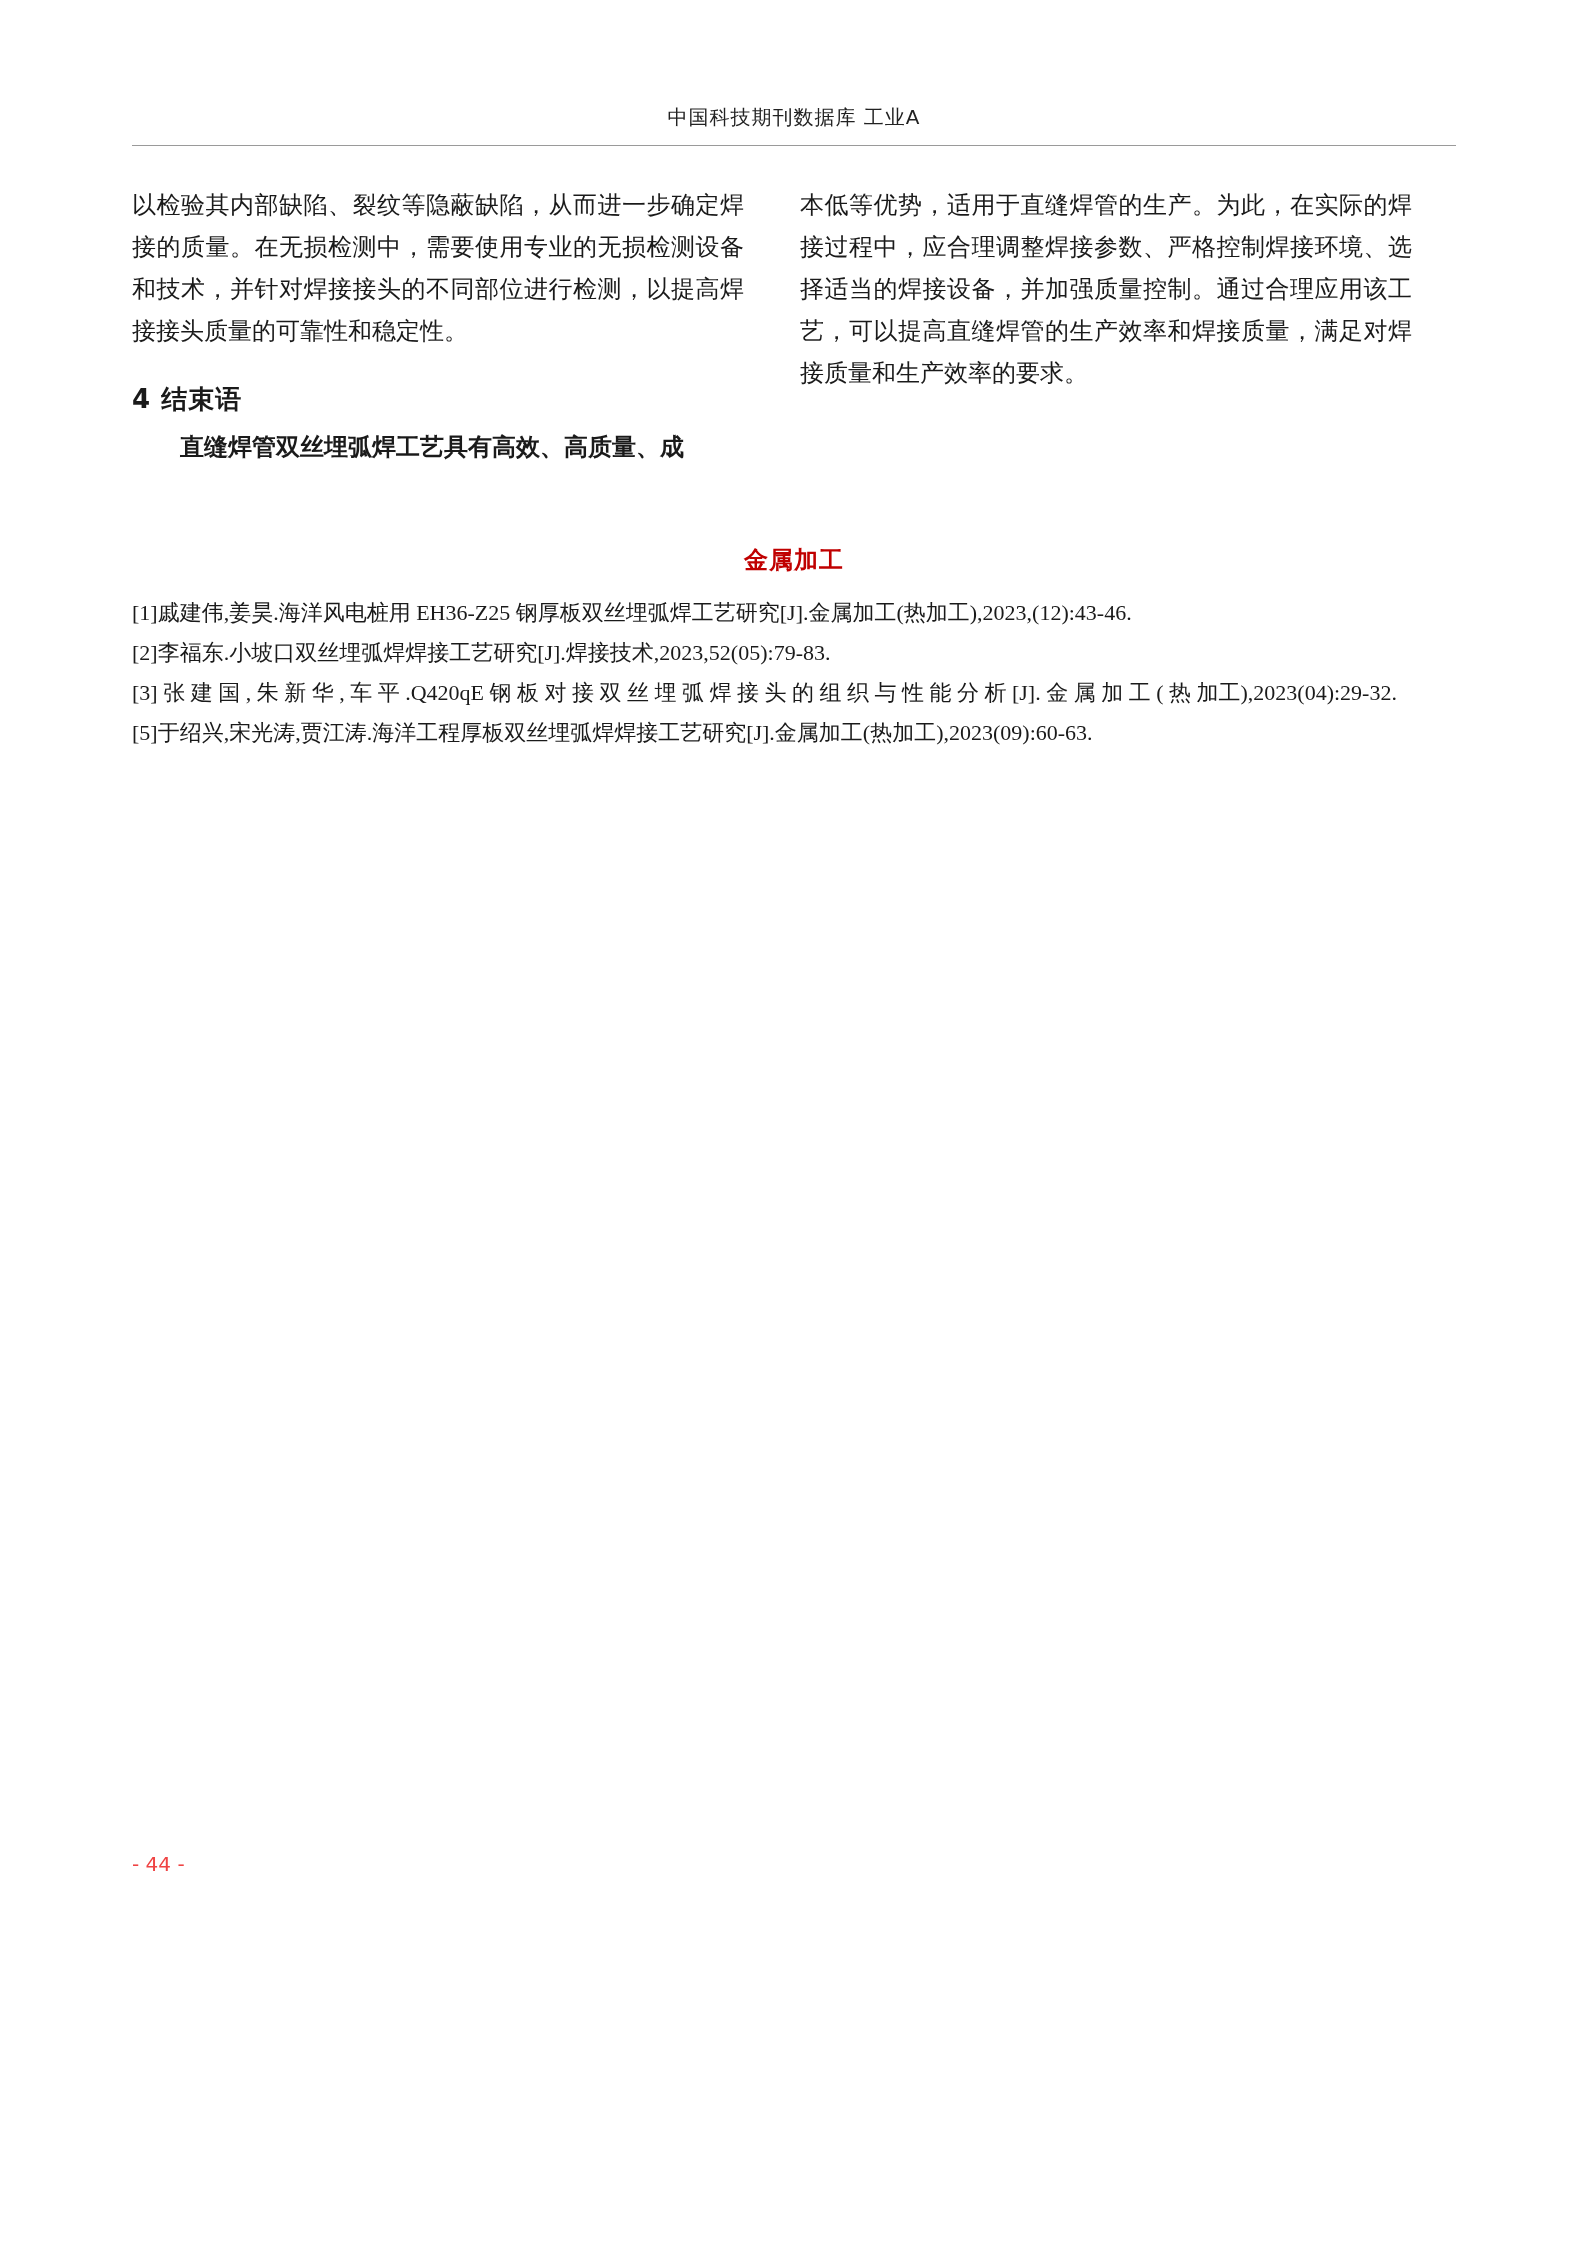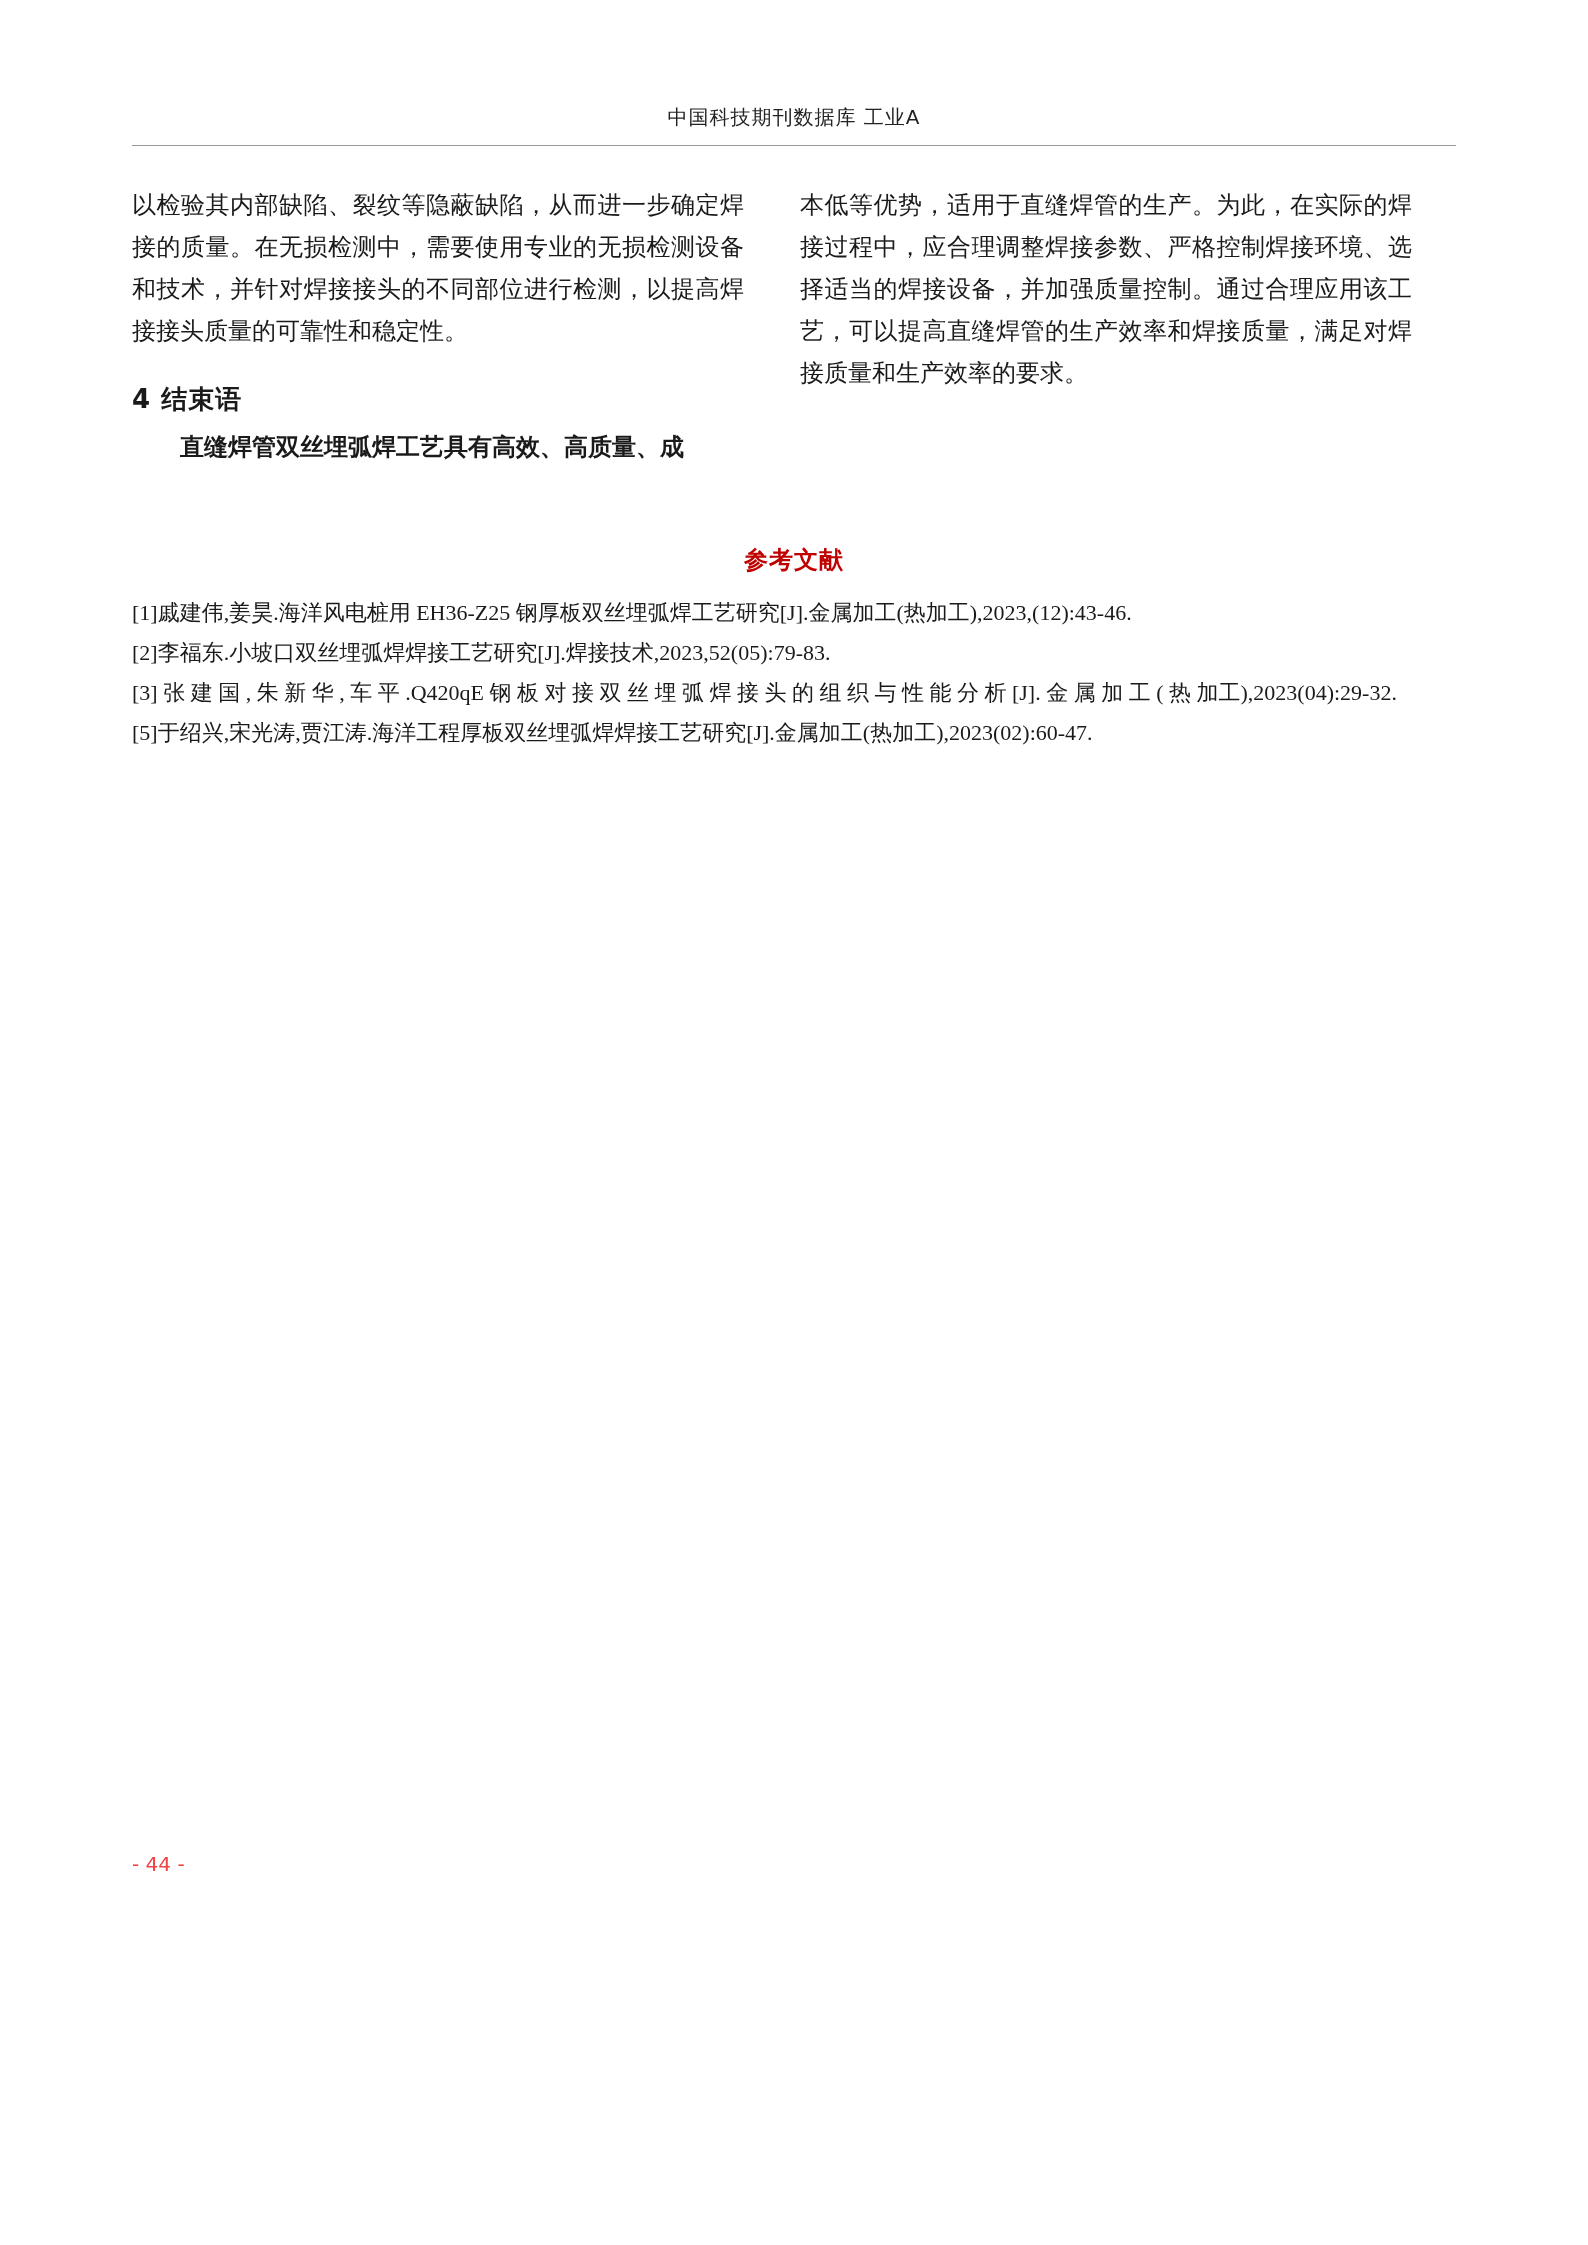--- a/index.html
+++ b/index.html
@@ -115,22 +115,22 @@
       <p class="para indent">直缝焊管双丝埋弧焊工艺具有高效、高质量、成</p>
     </div>
 
     <div class="col">
       <p class="para">本低等优势，适用于直缝焊管的生产。为此，在实际的焊接过程中，应合理调整焊接参数、严格控制焊接环境、选择适当的焊接设备，并加强质量控制。通过合理应用该工艺，可以提高直缝焊管的生产效率和焊接质量，满足对焊接质量和生产效率的要求。</p>
     </div>
 
   </div>
 
   <div class="refs-wrap">
-    <div class="refs-title">参考文献</div>
+    <div class="refs-title">金属加工</div>
     <p class="ref-item">[1]戚建伟,姜昊.海洋风电桩用 EH36-Z25 钢厚板双丝埋弧焊工艺研究[J].金属加工(热加工),2023,(12):43-46.</p>
     <p class="ref-item">[2]李福东.小坡口双丝埋弧焊焊接工艺研究[J].焊接技术,2023,52(05):79-83.</p>
     <p class="ref-item">[3] 张 建 国 , 朱 新 华 , 车 平 .Q420qE 钢 板 对 接 双 丝 埋 弧 焊 接 头 的 组 织 与 性 能 分 析 [J]. 金 属 加 工 ( 热 加工),2023(04):29-32.</p>
-    <p class="ref-item">[5]于绍兴,宋光涛,贾江涛.海洋工程厚板双丝埋弧焊焊接工艺研究[J].金属加工(热加工),2023(02):60-47.</p>
+    <p class="ref-item">[5]于绍兴,宋光涛,贾江涛.海洋工程厚板双丝埋弧焊焊接工艺研究[J].金属加工(热加工),2023(09):60-63.</p>
   </div>
 
   <div class="footer">- 44 -</div>
 
 </div>
 
 </body></html>

